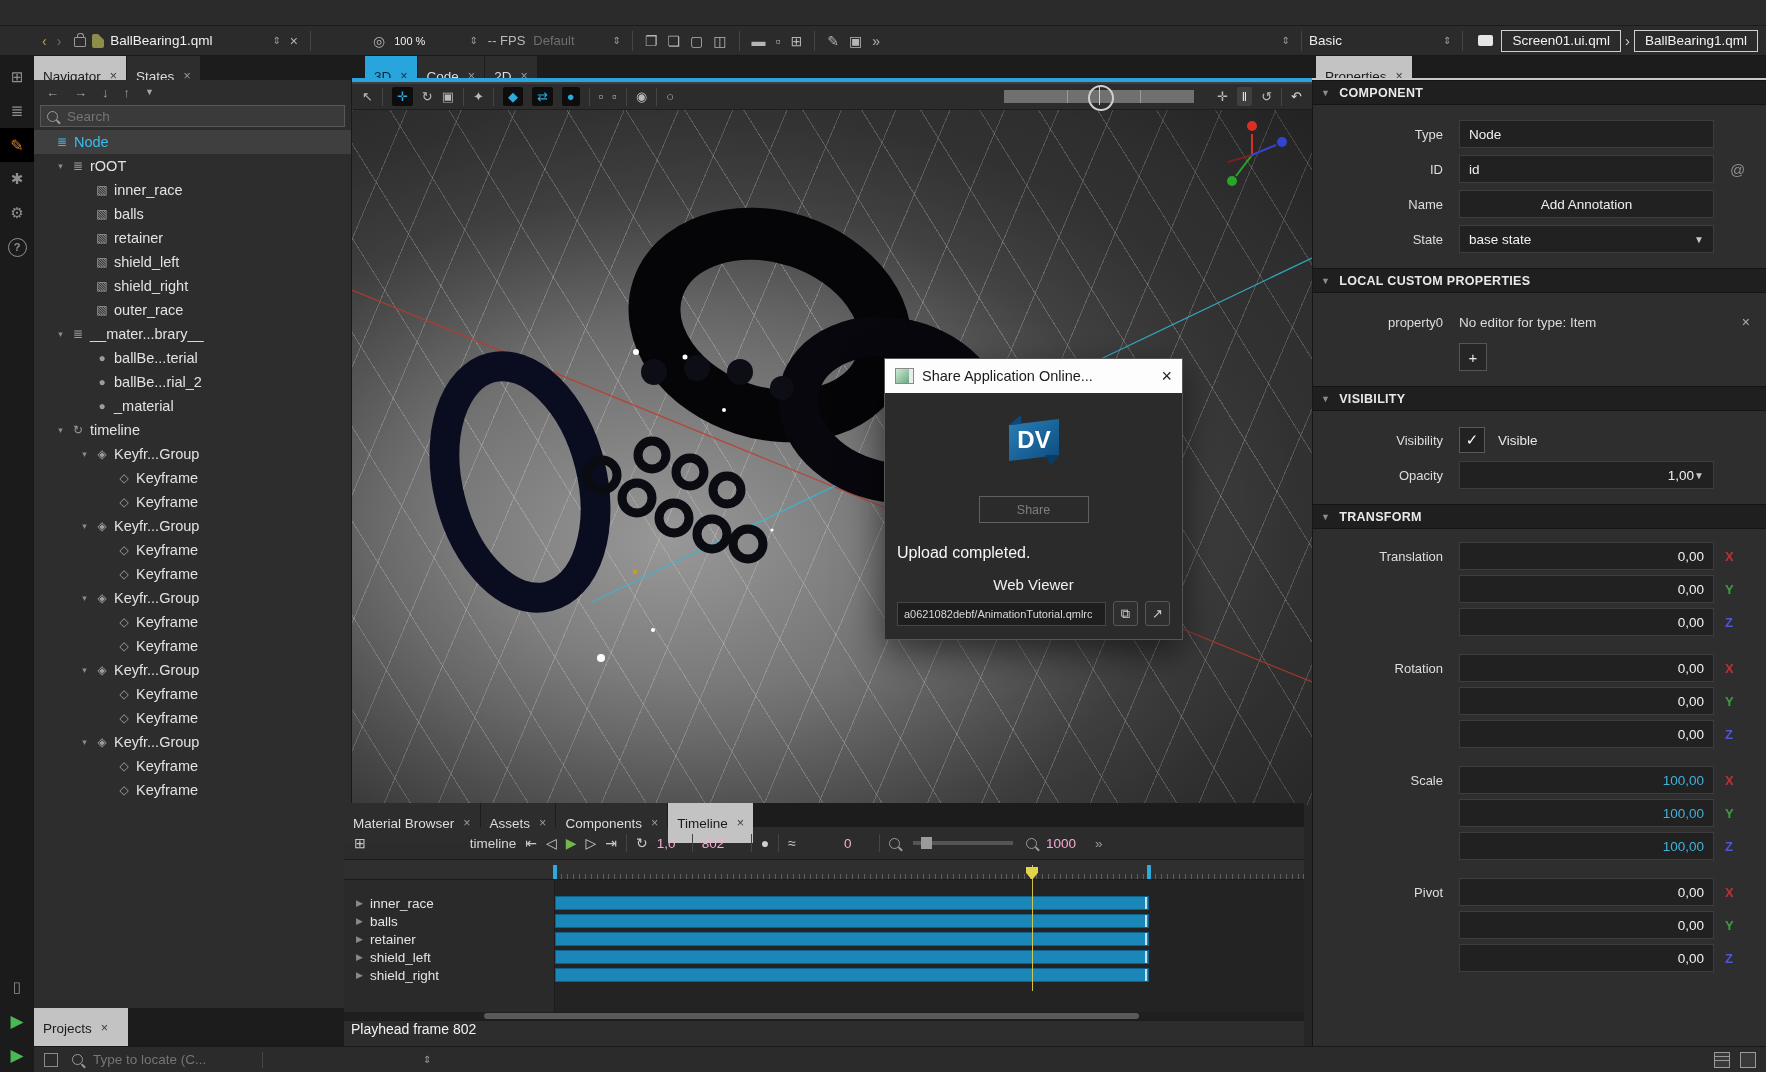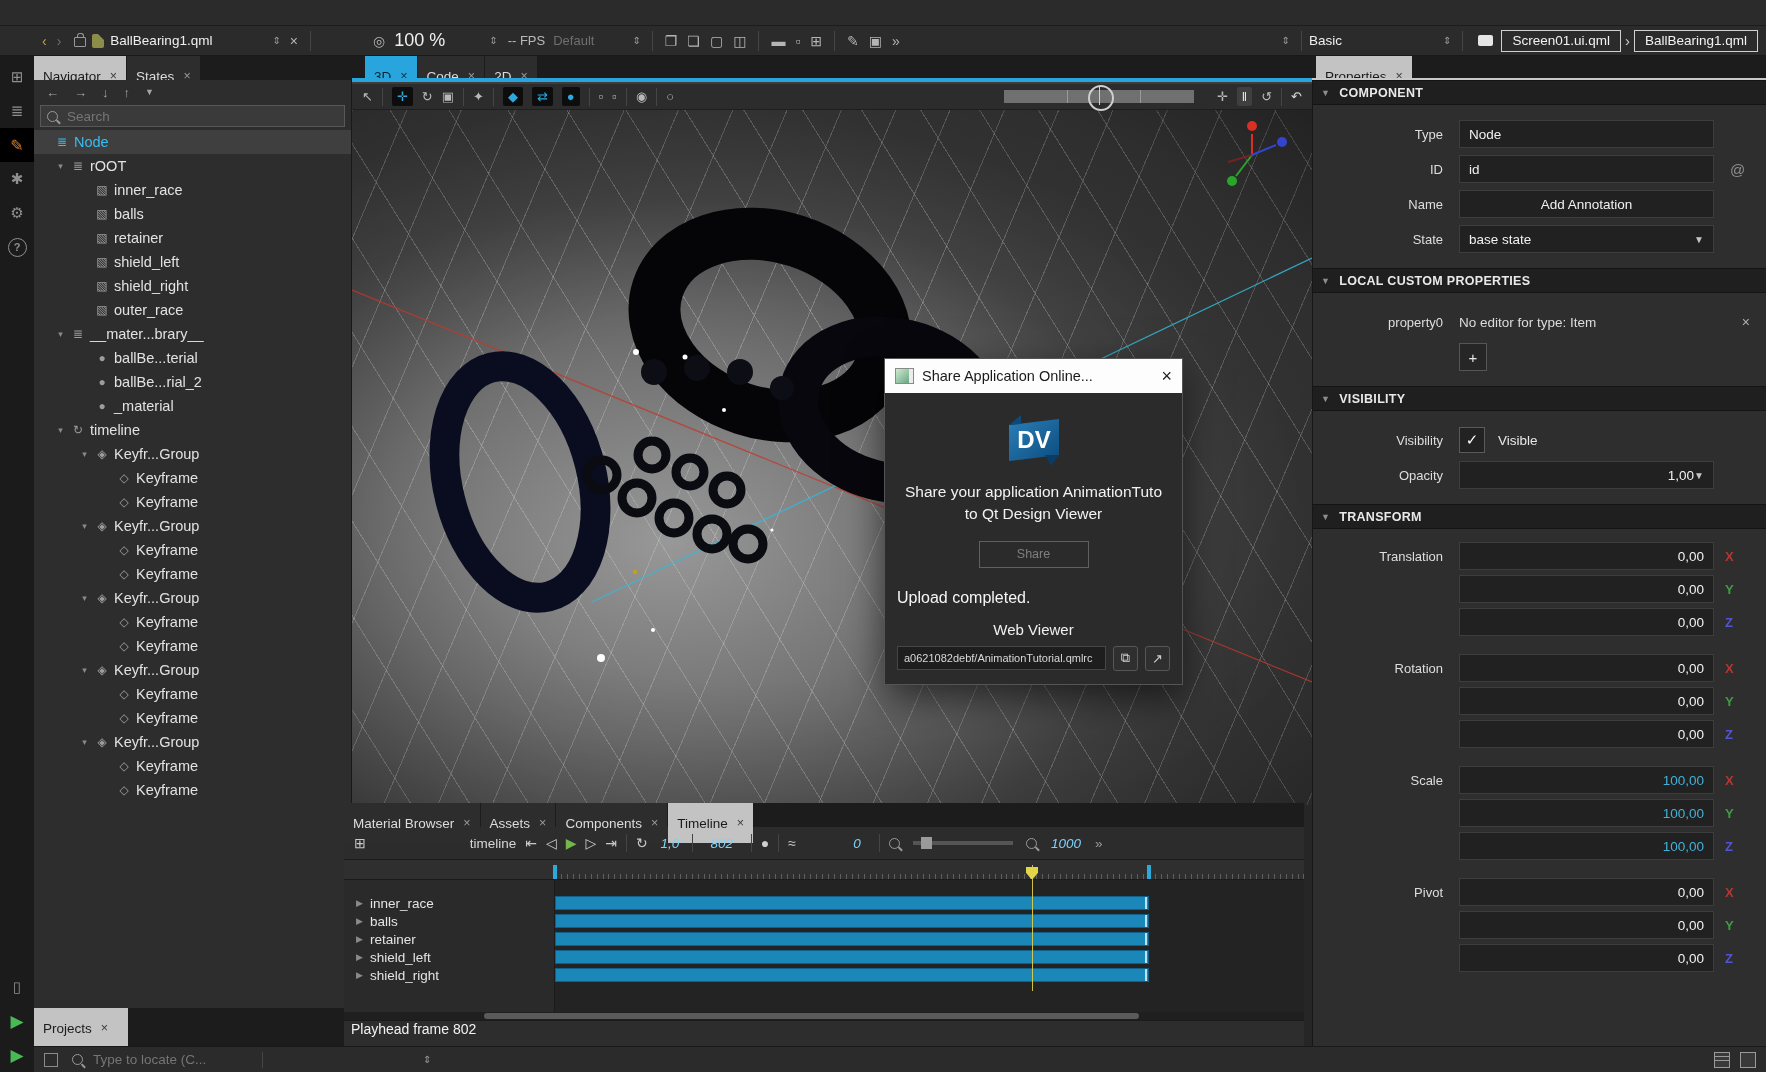--- a/index.html
+++ b/index.html
@@ -103,21 +103,21 @@
   .dibtn{width:25px;height:25px;border:1px solid #575757;background:#2f2f2f;color:#cfcfcf;display:flex;align-items:center;justify-content:center;font-size:13px;border-radius:3px;flex:none;box-sizing:border-box;}
   .dmanage{width:299px;margin:0 -13px;height:30px;border-top:1px solid #1a1a1a;background:#323232;display:flex;align-items:center;justify-content:center;font-size:12.5px;color:#ececec;}
 
   
   #bottompanel{position:absolute;left:344px;top:803px;width:960px;height:243px;background:#232323;z-index:10;}
   #btabs{height:24px;background:#1c1c1c;display:flex;}
   #ttoolbar{height:33px;background:#2c2c2c;border-bottom:1px solid #1b1b1b;display:flex;align-items:center;gap:9px;padding:0 10px;box-sizing:border-box;color:#d6d6d6;font-size:13.5px;}
   .ticonb{font-size:14px;color:#c9c9c9;}
   .playg{color:#74b84b;}
   .vsep{width:1px;height:18px;background:#454545;}
-  .tnum{color:#7dd3fc;min-width:26px;text-align:center;font-style:italic;}
+  .tnum{color:#f9a8d4;min-width:26px;text-align:left;}
   #ruler{position:relative;height:20px;background:#2f2f2f;border-bottom:1px solid #1b1b1b;overflow:hidden;box-sizing:border-box;}
   #rlabels{position:absolute;left:211px;top:2px;right:0;display:flex;overflow:hidden;}
   .rlabel{flex:0 0 29.69px;font-size:8.5px;color:#b2b2b2;}
   #rticks{position:absolute;left:211px;right:0;bottom:0;height:5px;background:repeating-linear-gradient(90deg,#5f5f5f 0 1px,transparent 1px 5.94px);}
   .clipmark{position:absolute;top:5px;width:4px;height:14px;background:#2da9dc;}
   #phhandle{position:absolute;left:682px;top:7px;width:12px;height:13px;background:#e2d44b;clip-path:polygon(0 0,100% 0,100% 45%,50% 100%,0 45%);z-index:3;}
   #tracks{position:relative;height:132px;background:#232323;overflow:hidden;}
   #labelcol{position:absolute;left:0;top:0;width:211px;height:100%;background:#2a2a2a;border-right:1px solid #1b1b1b;box-sizing:border-box;}
   #trackrows{position:absolute;left:0;top:14px;right:0;}
   .trackrow{height:18px;display:flex;align-items:center;}
@@ -188,21 +188,21 @@
   <div id="toolbar">
     <span class="tbtn gold" style="margin-left:42px">‹</span>
     <span class="tbtn dim">›</span>
     <span class="lock"></span>
     <span class="doc"></span>
     <span class="docname">BallBearing1.qml</span>
     <span class="spin" style="margin-left:60px">⇕</span>
     <span class="tbtn">×</span>
     <span class="tsep"></span>
     <span class="tbtn" style="margin-left:55px">◎</span>
-    <span style="color:#f0f0f0;font-size:18px;margin:0 4px;">100 %</span>
+    <span style="color:#f0f0f0;font-size:11px;margin:0 4px;">100 %</span>
     <span class="spin" style="margin-left:40px">⇕</span>
     <span style="color:#b9b9b9;margin-left:6px;">-- FPS</span>
     <span style="color:#6f6f6f;margin-left:8px;">Default</span>
     <span class="spin" style="margin-left:38px">⇕</span>
     <span class="tsep"></span>
     <span class="tbtn">❐</span>
     <span class="tbtn">❏</span>
     <span class="tbtn">▢</span>
     <span class="tbtn">◫</span>
     <span class="tsep"></span>
@@ -531,24 +531,20 @@
           <linearGradient id="dvg" x1="0" y1="0" x2="1" y2="1">
             <stop offset="0" stop-color="#2a7fb8"></stop>
               <stop offset="1" stop-color="#0d4c7e"></stop>
           </linearGradient>
         </defs>
         <polygon points="8,12 58,6 58,42 8,48" fill="url(#dvg)"></polygon>
         <polygon points="8,12 20,2 20,11" fill="#0d4a7c"></polygon>
         <polygon points="44,42 58,42 50,53" fill="#0a3c64"></polygon>
         <text x="33" y="35" font-size="24" font-weight="bold" fill="#ffffff" text-anchor="middle" font-family="Liberation Sans, sans-serif">DV</text>
       </svg>
-      <div class="dmsg">
-        <div>Share your application AnimationTuto</div>
-        <div>to Qt Design Viewer</div>
-      </div>
       <div class="dshare">Share</div>
       <div class="dstatus">Upload completed.</div>
       <div class="dweb">Web Viewer</div>
       <div class="durlrow">
         <div class="durl">a0621082debf/AnimationTutorial.qmlrc</div>
         <div class="dibtn">⧉</div>
         <div class="dibtn">↗</div>
       </div>
     </div>
   </div>

